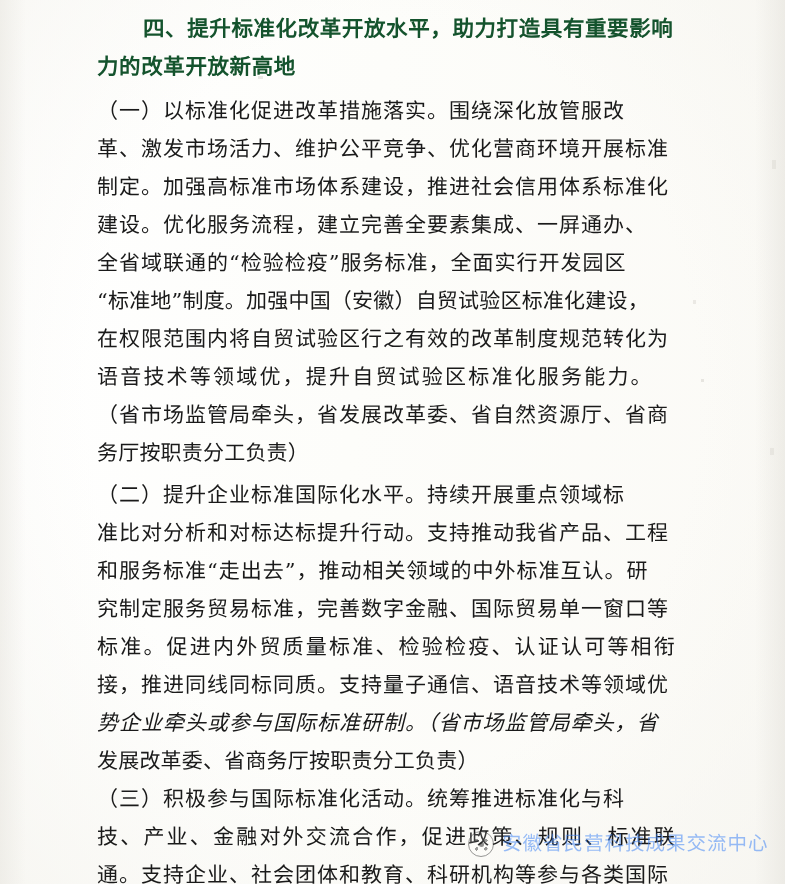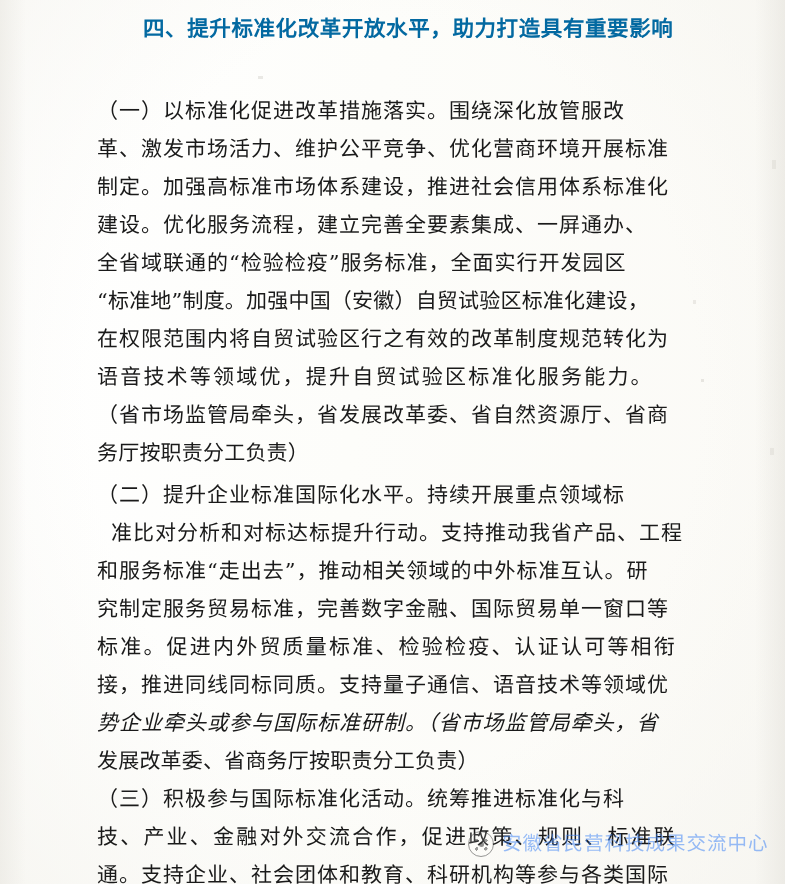--- a/index.html
+++ b/index.html
@@ -60,21 +60,21 @@
     left: 97px;
     top: 10px;
     width: 600px;
   }
   .heading .hline {
     font-family: "DejaVu Sans", "Liberation Sans", sans-serif;
     font-weight: 700;
     font-size: 21.5px;
     line-height: 38px;
     letter-spacing: 0.6px;
-    color: #0369a1;
+    color: #14532d;
     white-space: pre;
   }
   .heading .hline.indent {
     text-indent: 46px;
   }
 
   
   .body-block {
     position: absolute;
     left: 97px;
@@ -173,37 +173,38 @@
   <div class="speck" style="left:258px; top:76px; width:5px; height:3px; opacity:.55;"></div>
   <div class="speck" style="left:701px; top:379px; width:3px; height:3px; opacity:.6;"></div>
   <div class="speck" style="left:693px; top:300px; width:3px; height:4px; opacity:.5;"></div>
   <div class="speck" style="left:772px; top:160px; width:4px; height:9px; opacity:.45;"></div>
   <div class="speck" style="left:770px; top:448px; width:4px; height:7px; opacity:.45;"></div>
 
   <div class="content">
 
     <div class="heading">
       <div class="hline indent">四、提升标准化改革开放水平，助力打造具有重要影响</div>
+      <div class="hline">力的改革开放新高地</div>
     </div>
 
     <div class="body-block">
 
       <div class="tline stretch" style="top:99px;">（一）以标准化促进改革措施落实。围绕深化放管服改</div>
       <div class="tline stretch" style="top:137px;">革、激发市场活力、维护公平竞争、优化营商环境开展标准</div>
       <div class="tline stretch" style="top:175px;">制定。加强高标准市场体系建设，推进社会信用体系标准化</div>
       <div class="tline stretch" style="top:213px;">建设。优化服务流程，建立完善全要素集成、一屏通办、</div>
       <div class="tline stretch" style="top:251px;">全省域联通的“检验检疫”服务标准，全面实行开发园区</div>
       <div class="tline" style="top:289px;">“标准地”制度。加强中国（安徽）自贸试验区标准化建设，</div>
       <div class="tline stretch" style="top:327px;">在权限范围内将自贸试验区行之有效的改革制度规范转化为</div>
       <div class="tline stretch-wide" style="top:365px;">语音技术等领域优，提升自贸试验区标准化服务能力。</div>
       <div class="tline stretch" style="top:403px;">（省市场监管局牵头，省发展改革委、省自然资源厅、省商</div>
       <div class="tline" style="top:441px;">务厅按职责分工负责）</div>
 
       <div class="tline stretch" style="top:483px;">（二）提升企业标准国际化水平。持续开展重点领域标</div>
-      <div class="tline stretch" style="top:521px;text-align:center;">准比对分析和对标达标提升行动。支持推动我省产品、工程</div>
+      <div class="tline stretch" style="top:521px;">准比对分析和对标达标提升行动。支持推动我省产品、工程</div>
       <div class="tline stretch" style="top:559px;">和服务标准“走出去”，推动相关领域的中外标准互认。研</div>
       <div class="tline stretch" style="top:597px;">究制定服务贸易标准，完善数字金融、国际贸易单一窗口等</div>
       <div class="tline stretch-wide" style="top:635px;">标准。促进内外贸质量标准、检验检疫、认证认可等相衔</div>
       <div class="tline stretch" style="top:673px;">接，推进同线同标同质。支持量子通信、语音技术等领域优</div>
       <div class="tline stretch" style="top:711px;font-style:italic;">势企业牵头或参与国际标准研制。（省市场监管局牵头，省</div>
       <div class="tline" style="top:749px;">发展改革委、省商务厅按职责分工负责）</div>
 
       <div class="tline stretch" style="top:787px;">（三）积极参与国际标准化活动。统筹推进标准化与科</div>
       <div class="tline stretch-wide" style="top:825px;">技、产业、金融对外交流合作，促进政策、规则、标准联</div>
       <div class="tline stretch" style="top:863px;">通。支持企业、社会团体和教育、科研机构等参与各类国际</div>

